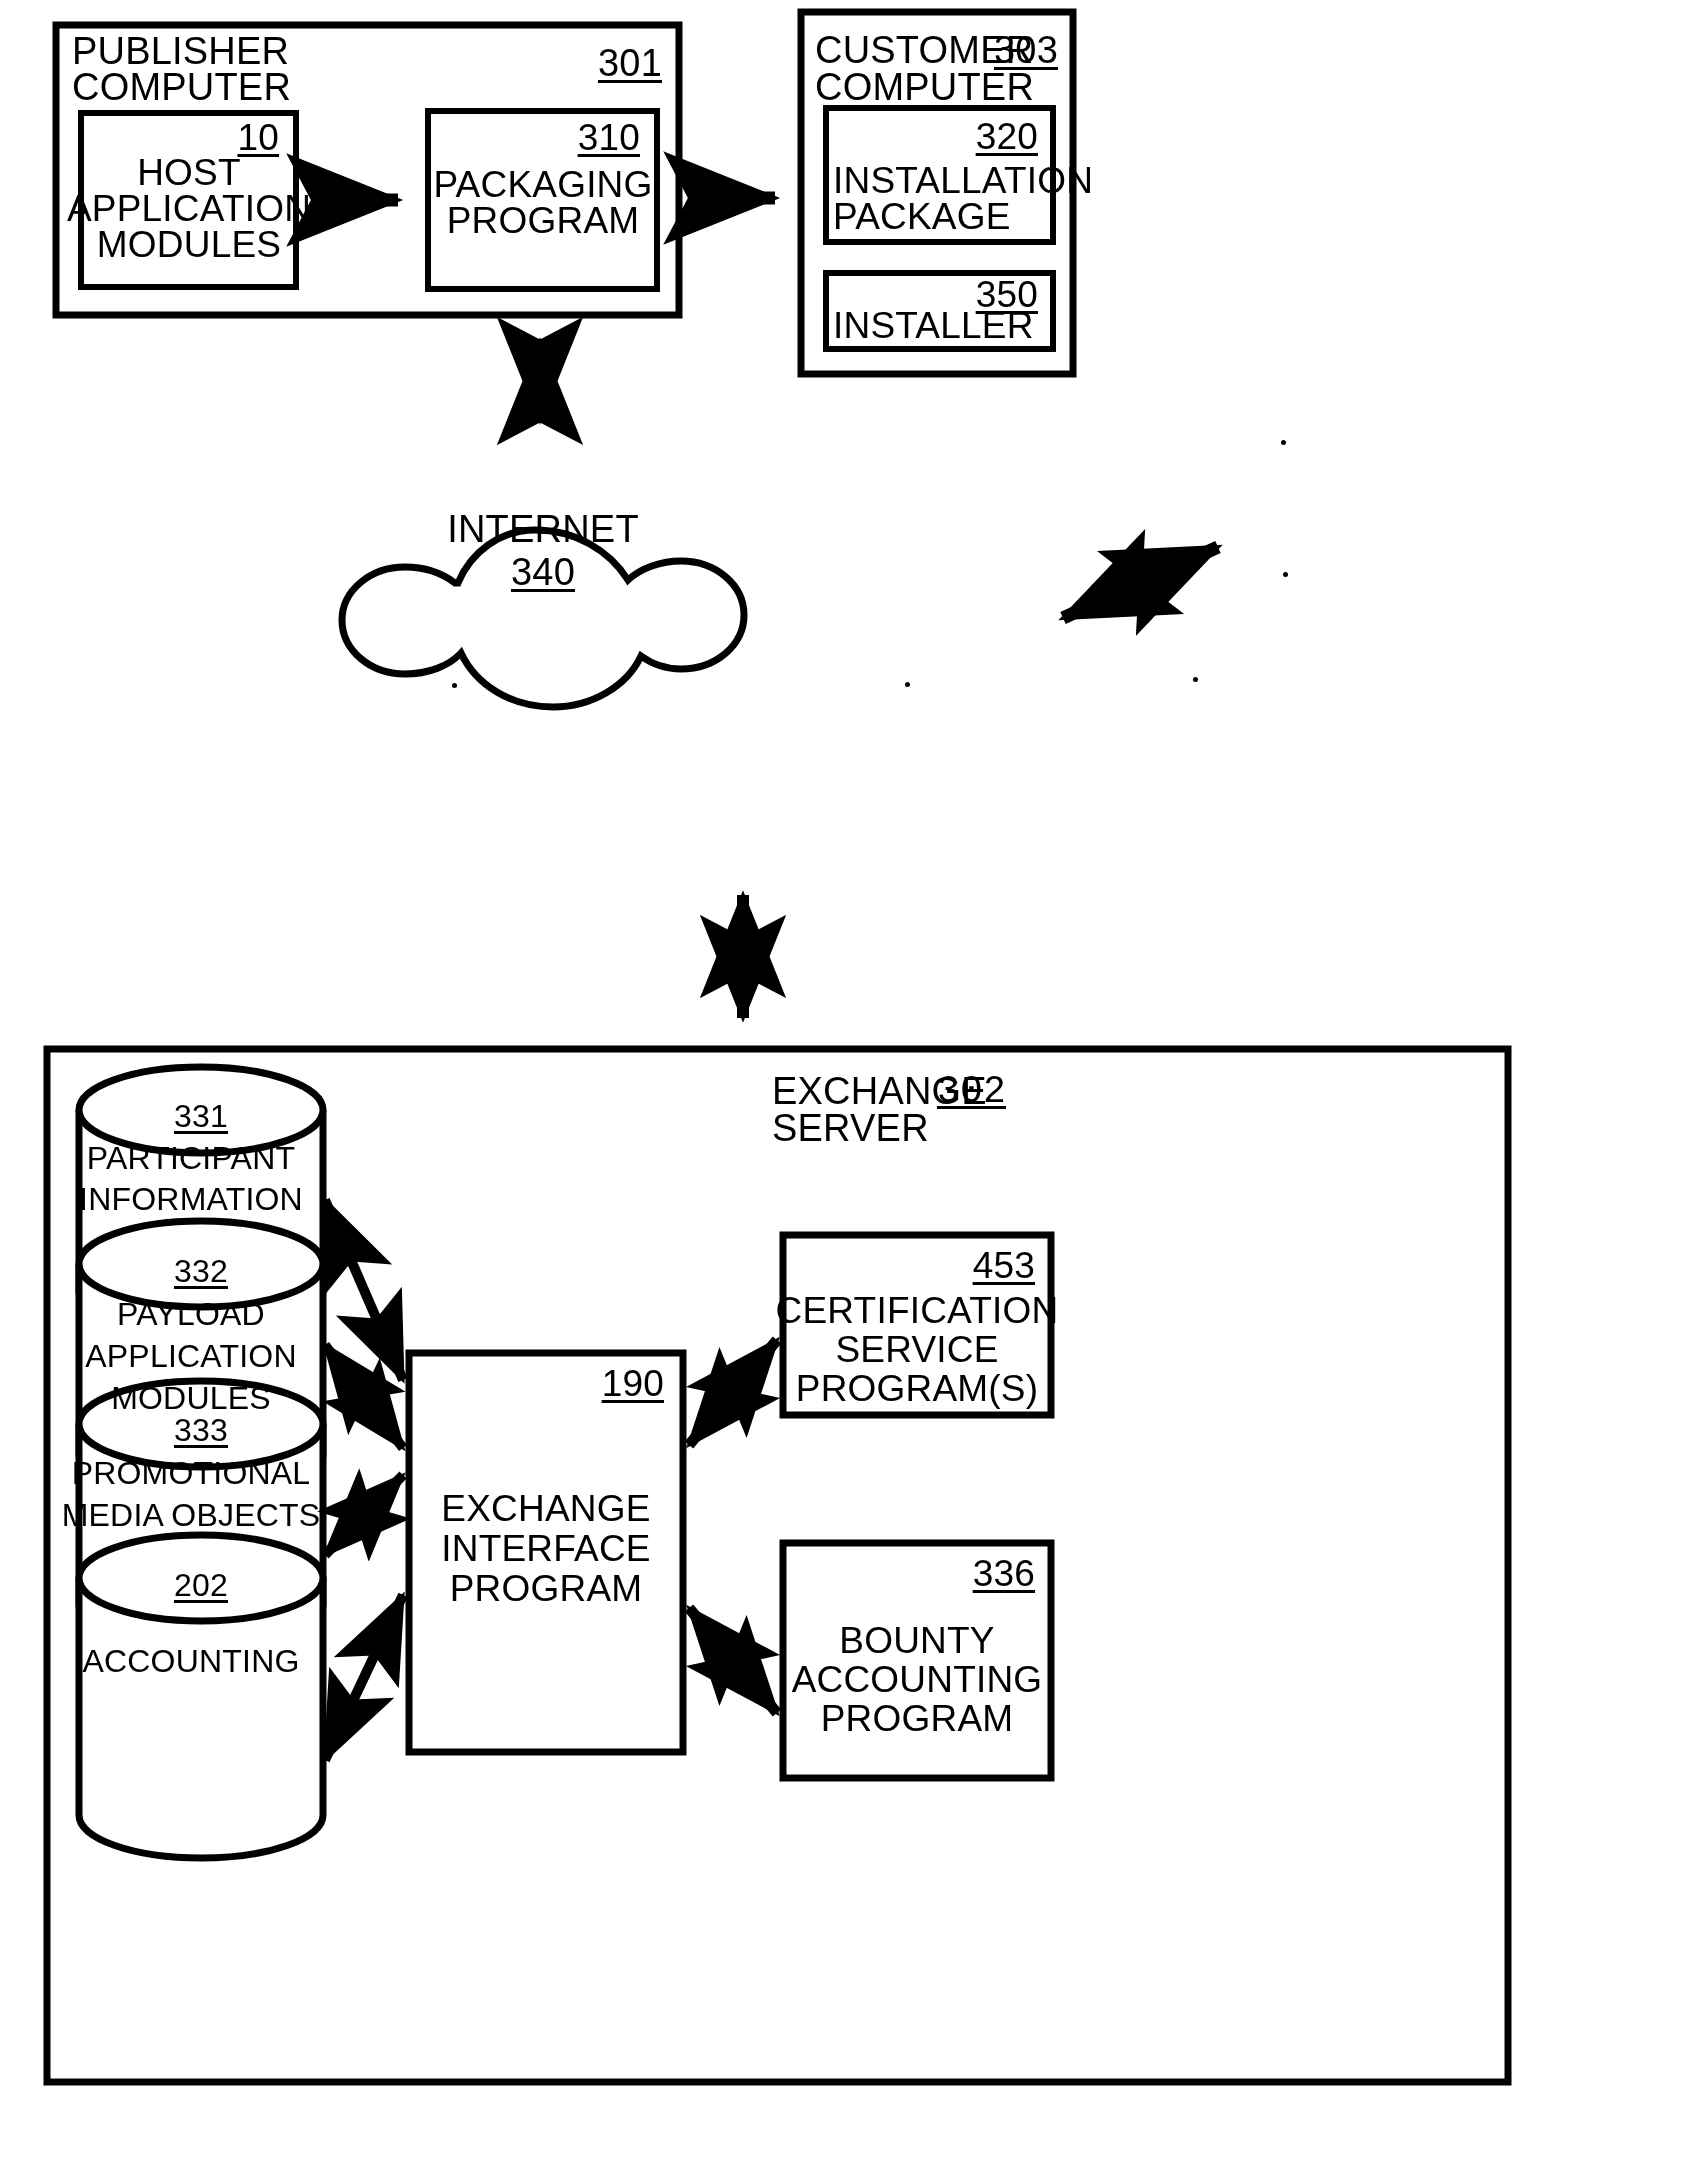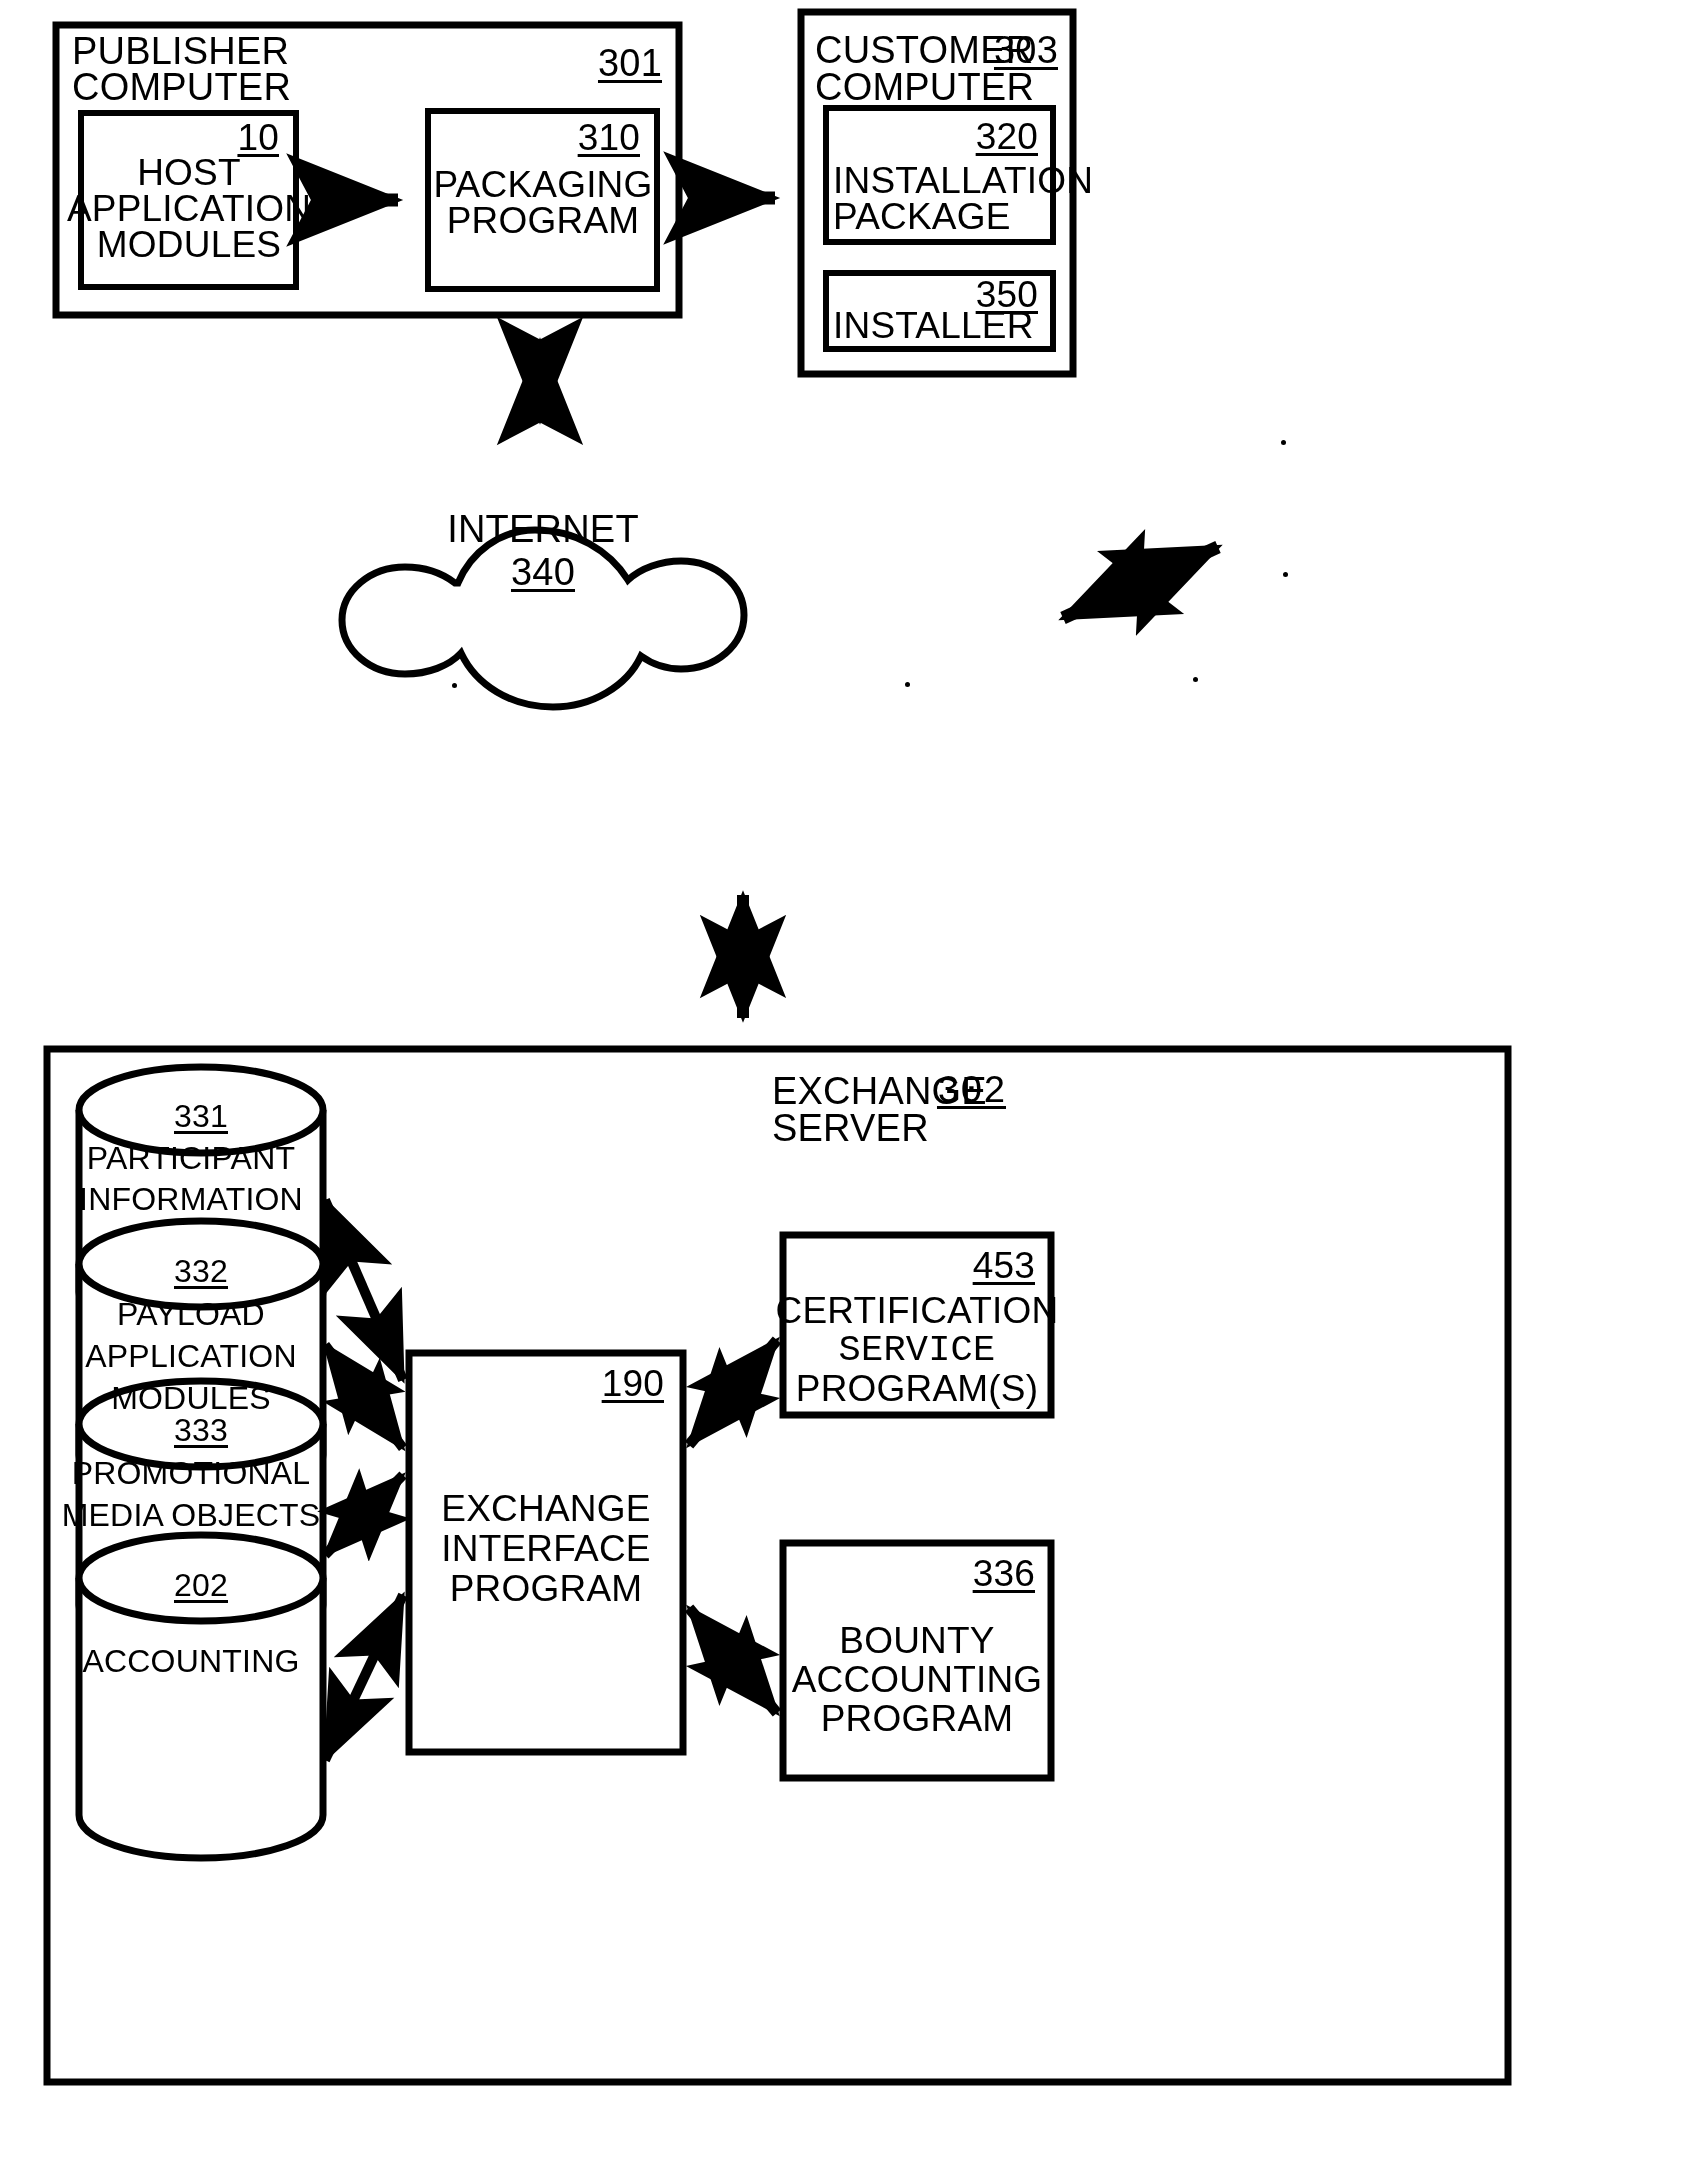--- a/index.html
+++ b/index.html
@@ -207,21 +207,21 @@
   <div class="lbl t-center s36 ref" style="left:201px; top:1567px;">202</div>
   <div class="lbl t-center s36" style="left:191px; top:1643px;">ACCOUNTING</div>
 
   <div class="lbl t-right s37 ref" style="left:664px; top:1363px;">190</div>
   <div class="lbl t-center s37" style="left:546px; top:1488px;">EXCHANGE</div>
   <div class="lbl t-center s37" style="left:546px; top:1528px;">INTERFACE</div>
   <div class="lbl t-center s37" style="left:546px; top:1568px;">PROGRAM</div>
 
   <div class="lbl t-right s37 ref" style="left:1035px; top:1245px;">453</div>
   <div class="lbl t-center s37" style="left:917px; top:1290px;">CERTIFICATION</div>
-  <div class="lbl t-center s37" style="left:917px; top:1329px;font-family:Liberation Mono, monospace;">SERVICE</div>
+  <div class="lbl t-center s37" style="left:917px; top:1329px;">SERVICE</div>
   <div class="lbl t-center s37" style="left:917px; top:1368px;">PROGRAM(S)</div>
 
   <div class="lbl t-right s37 ref" style="left:1035px; top:1553px;">336</div>
   <div class="lbl t-center s37" style="left:917px; top:1620px;">BOUNTY</div>
   <div class="lbl t-center s37" style="left:917px; top:1659px;">ACCOUNTING</div>
   <div class="lbl t-center s37" style="left:917px; top:1698px;">PROGRAM</div>
 
   <div class="speck" style="left:1281px; top:440px; width:5px; height:5px;"></div>
   <div class="speck" style="left:1283px; top:572px; width:5px; height:5px;"></div>
   <div class="speck" style="left:452px; top:683px; width:5px; height:5px;"></div>

